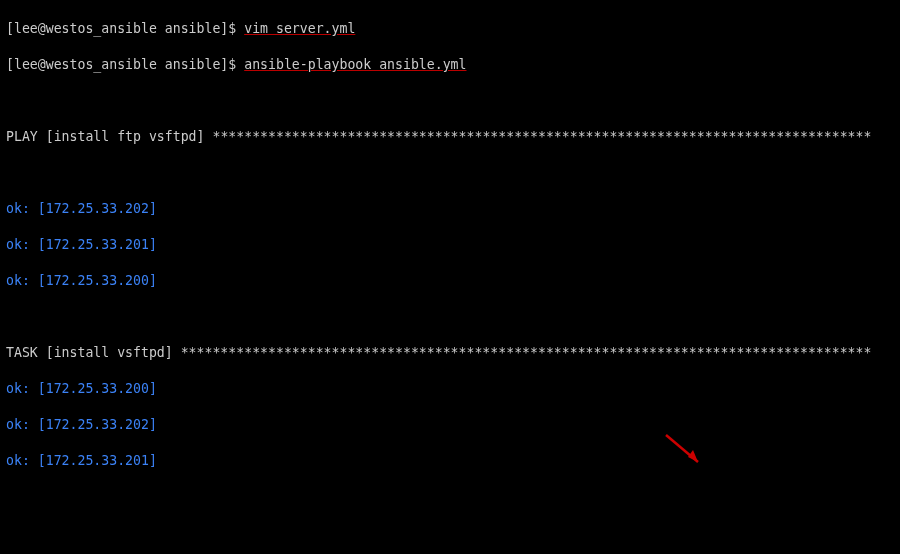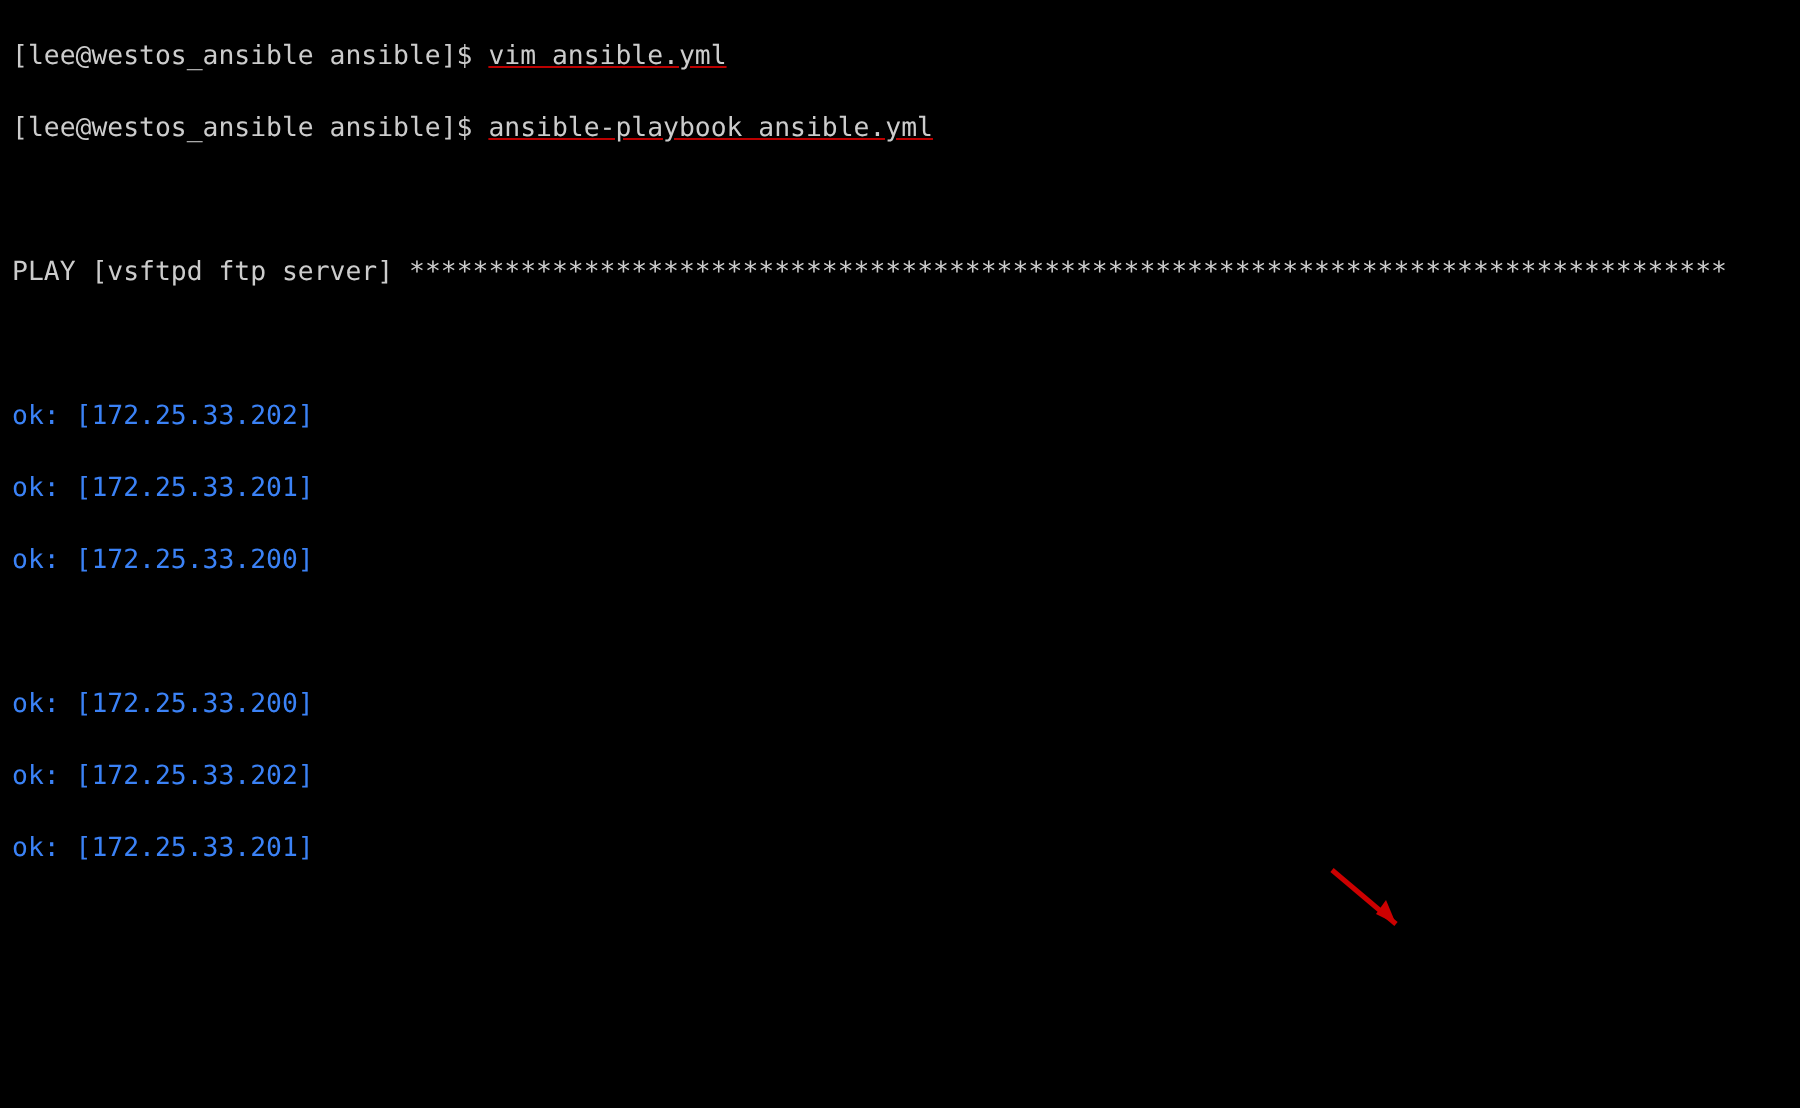--- a/index.html
+++ b/index.html
@@ -25,29 +25,30 @@
     position: absolute;
     left: 664px;
     top: 430px;
     pointer-events: none;
   }
 </style>
 </head>
 <body>
 
 <div class="term">
-<div><span>[lee@westos_ansible ansible]$ </span><span class="u">vim ansible.yml</span></div>
+<div><span>[lee@westos_ansible ansible]$ </span><span class="u">vim server.yml</span></div>
 <div><span>[lee@westos_ansible ansible]$ </span><span class="u">ansible-playbook ansible.yml</span></div>
 <div> </div>
-<div><span>PLAY [vsftpd ftp server] </span><span>***********************************************************************************</span></div>
+<div><span>PLAY [install ftp vsftpd] </span><span>***********************************************************************************</span></div>
 <div> </div>
 <div class="green">ok: [172.25.33.202]</div>
 <div class="green">ok: [172.25.33.201]</div>
 <div class="green">ok: [172.25.33.200]</div>
 <div> </div>
+<div><span>TASK [install vsftpd] </span><span>***************************************************************************************</span></div>
 <div class="green">ok: [172.25.33.200]</div>
 <div class="green">ok: [172.25.33.202]</div>
 <div class="green">ok: [172.25.33.201]</div>
 <div> </div>
 
 
 
 
 
 

